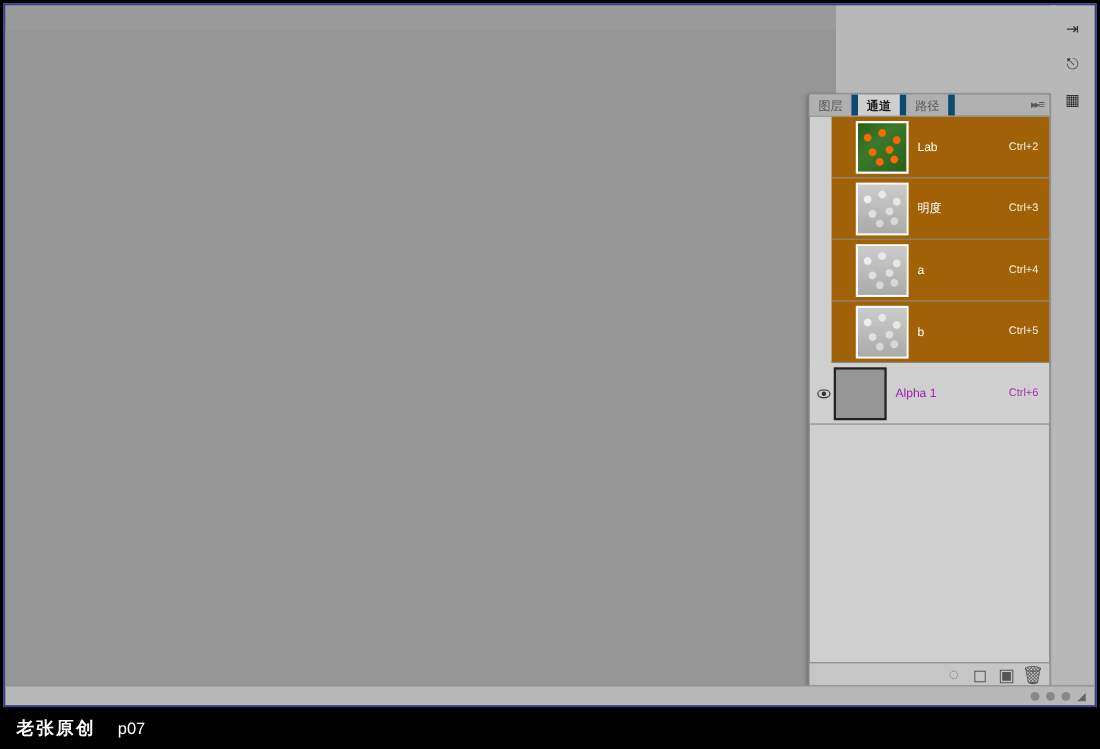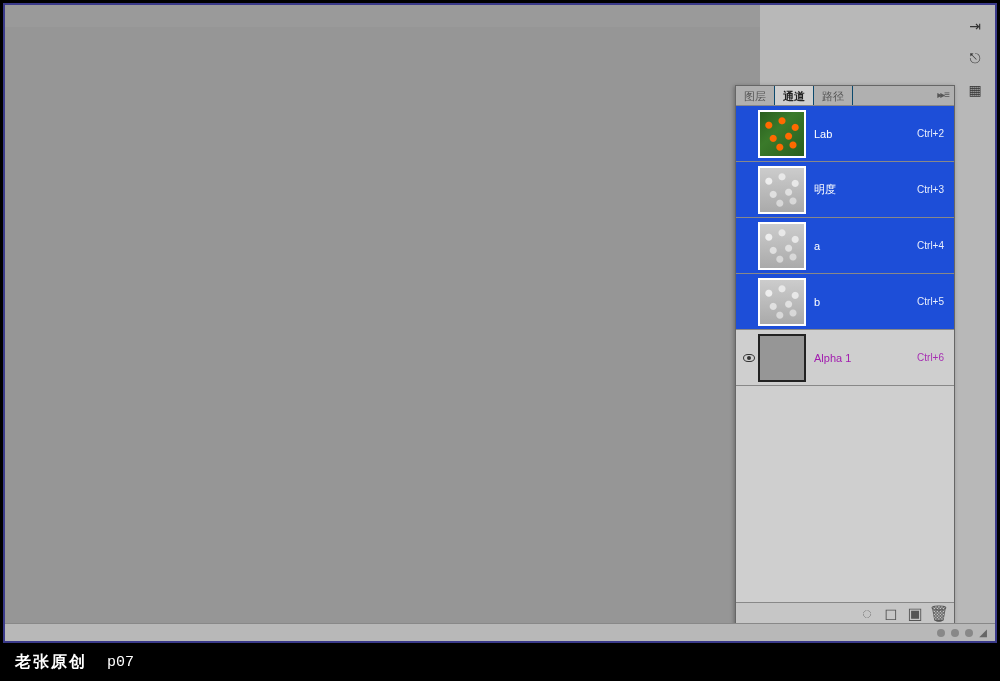--- a/index.html
+++ b/index.html
@@ -92,21 +92,21 @@
     .panel-tabs {
       display: flex;
       height: 20px;
       background: #b0b0b0;
       border-bottom: 1px solid #888;
       font-size: 11px;
     }
     .panel-tab {
       padding: 3px 8px;
       color: #555;
-      border-right: 1px solid #0c4a6e;
+      border-right: 6px solid #0c4a6e;
       background: #b0b0b0;
     }
     .panel-tab.active {
       background: #cfcfcf;
       color: #222;
       font-weight: bold;
     }
     .panel-menu {
       margin-left: auto;
       padding: 3px 6px;
@@ -119,22 +119,23 @@
       overflow: auto;
     }
     .channel-row {
       display: flex;
       align-items: center;
       height: 56px;
       border-bottom: 1px solid #888;
       padding: 2px 4px;
     }
     .channel-row.selected {
-      background: #1d4ed8;
+      background: #a16207;
       color: #fff;
+      margin-left: 20px;
     }
     .channel-row.unselected {
       background: #cfcfcf;
       color: #a21caf;
     }
     .vis-col {
       width: 18px;
       display: flex;
       justify-content: center;
     }
@@ -218,21 +219,21 @@
     .bottom-caption {
       position: absolute;
       left: 3px; right: 3px; bottom: 0;
       height: 38px;
       background: #000;
       color: #fff;
       display: flex;
       align-items: center;
       padding: 0 12px;
       font-size: 16px;
-      font-family: Liberation Mono, monospace;
+      font-family: Liberation Sans, sans-serif;
     }
     .caption-left { font-weight: bold; letter-spacing: 2px; }
     .caption-page { margin-left: 20px; font-size: 15px; }
     .caption-right { margin-left: auto; letter-spacing: 1px; }
     .light-area {
       position: absolute;
       top: 0; left: 755px;
       width: 200px; height: 620px;
       background: #b8b8b8;
     }

